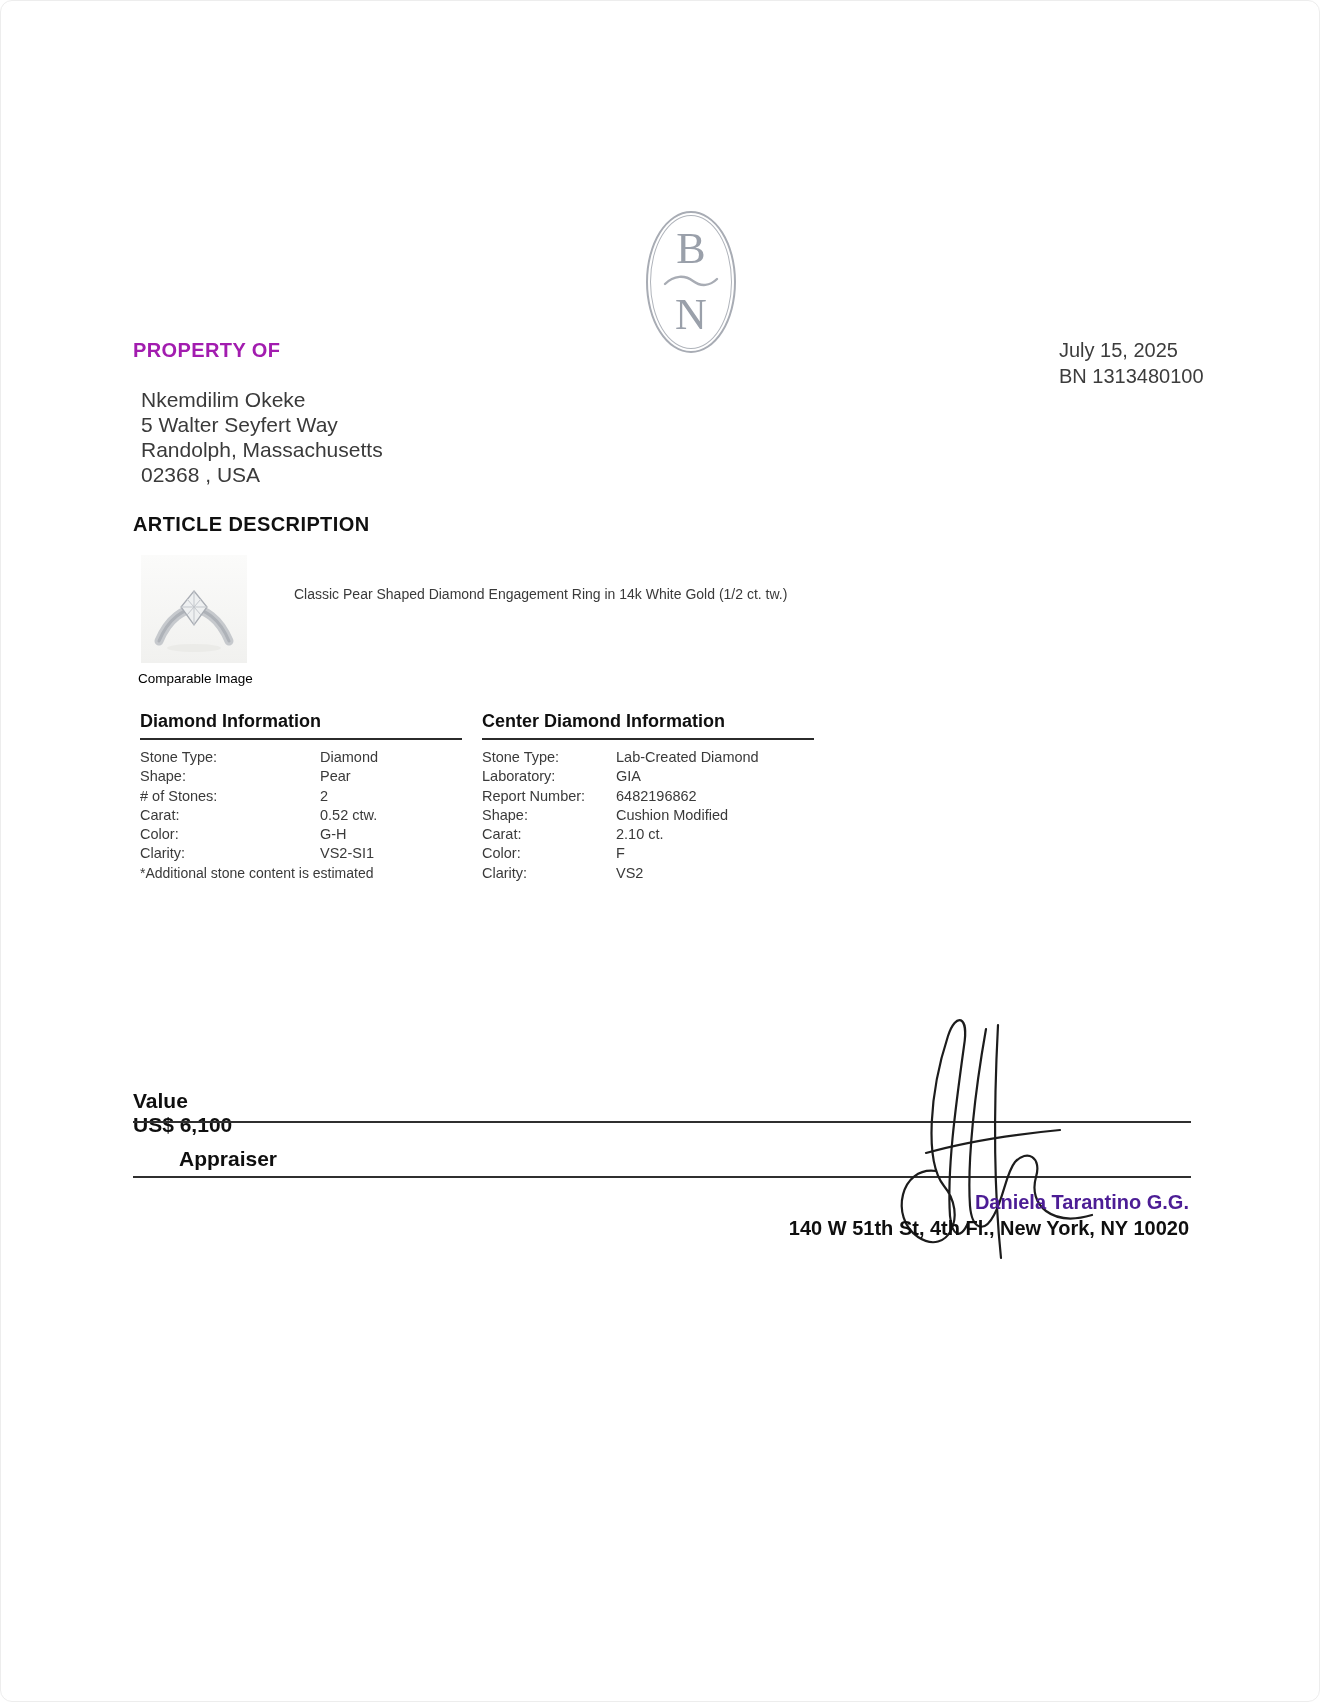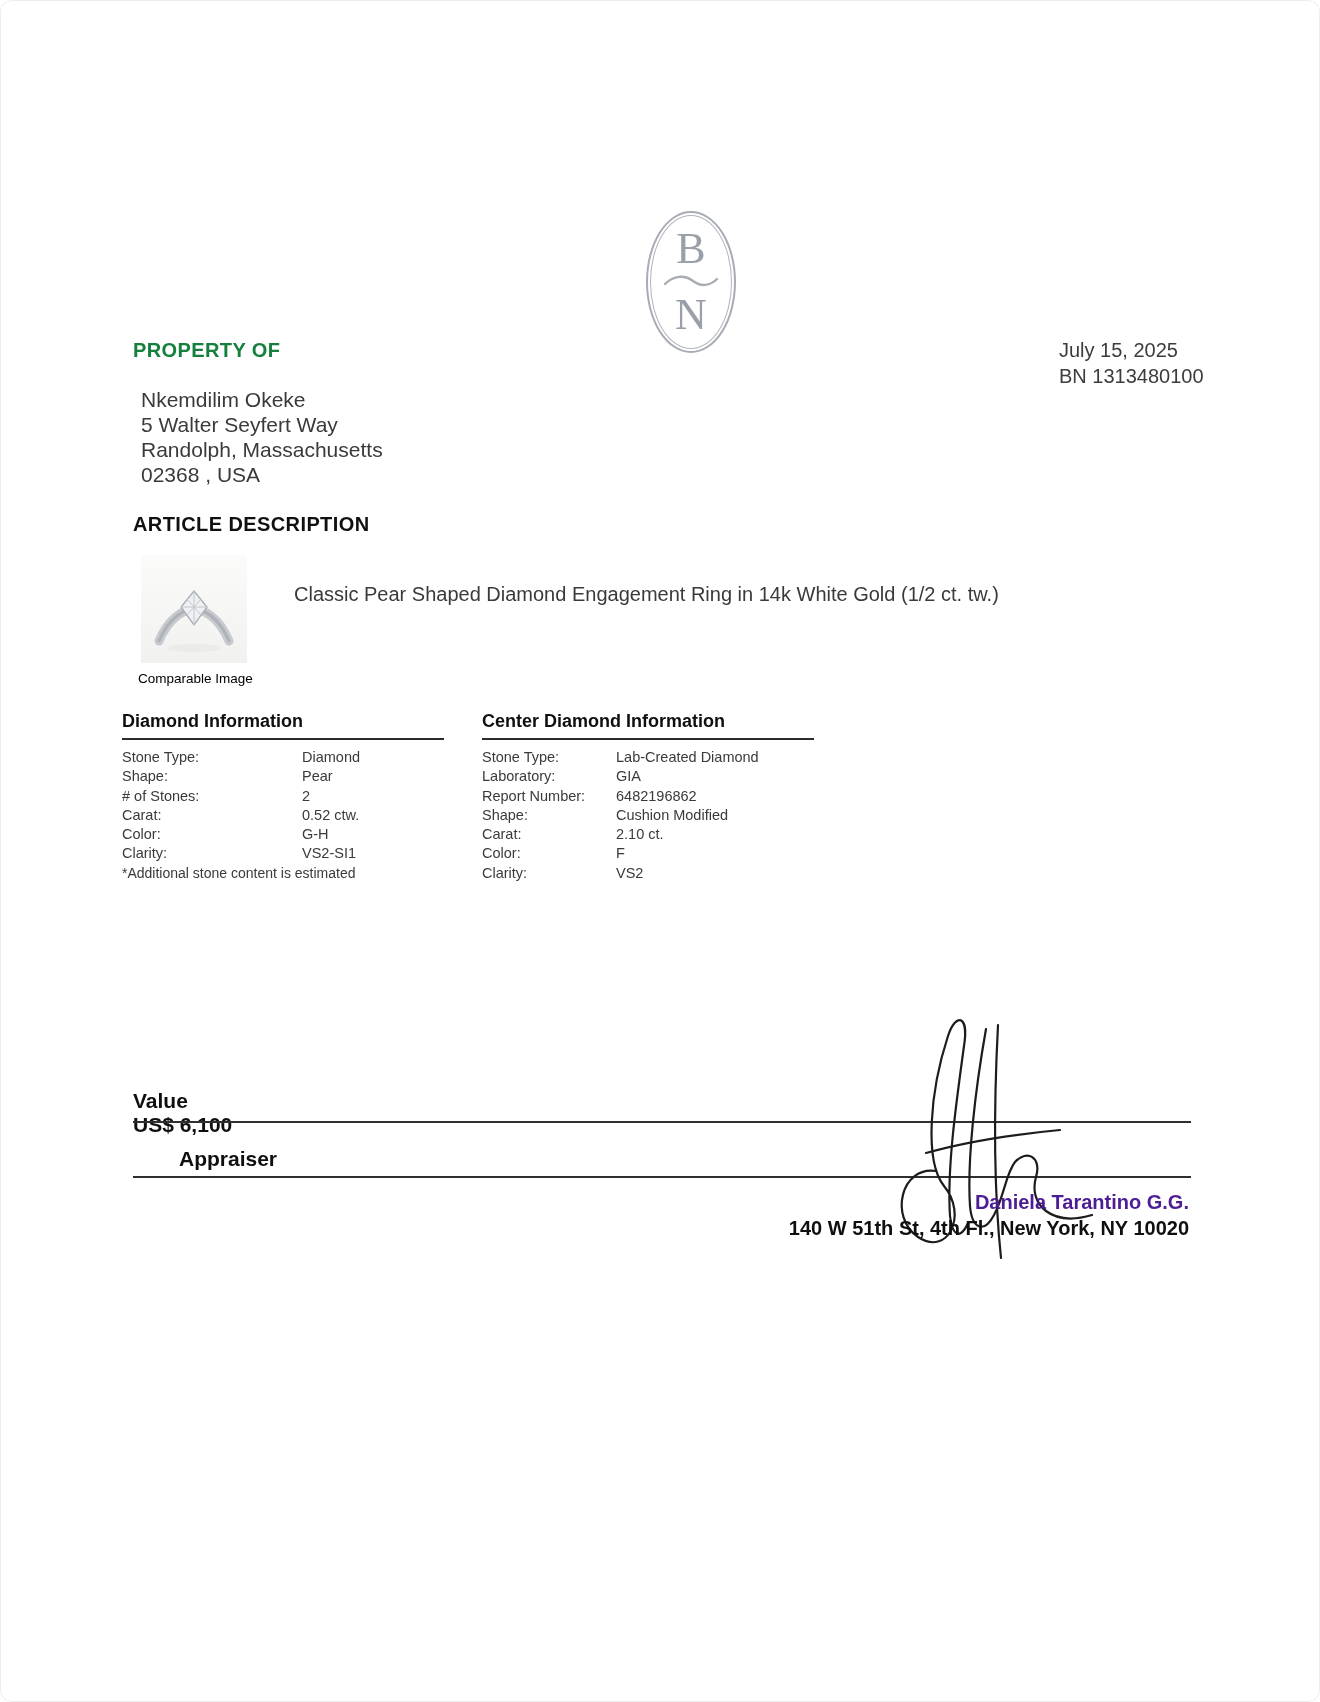--- a/index.html
+++ b/index.html
@@ -36,21 +36,21 @@
   .logo .wave { position: absolute; left: 17px; top: 62px; }
 
   
   .date-block {
     position: absolute; left: 1058px; top: 336px;
     font-size: 20px; line-height: 26px; color: #3c3c3c;
     white-space: nowrap;
   }
   .property-of {
     position: absolute; left: 132px; top: 338px;
-    font-size: 20px; font-weight: bold; color: #15803d;
+    font-size: 20px; font-weight: bold; color: #a21caf;
     letter-spacing: 0.4px;
   }
   .owner-block {
     position: absolute; left: 140px; top: 386px;
     font-size: 21px; line-height: 25px; color: #3a3a3a;
   }
 
   
   .article-heading {
     position: absolute; left: 132px; top: 512px;
@@ -62,26 +62,26 @@
     width: 106px; height: 108px;
     background: linear-gradient(#fbfbfa, #f1f1ef);
   }
   .image-caption {
     position: absolute; left: 137px; top: 670px;
     font-size: 13.5px; color: #000000;
   }
   .description {
     position: absolute; left: 293px; top: 576px;
     width: 775px;
-    font-size: 20px; line-height: 34px; color: #3a3a3a;
+    font-size: 14px; line-height: 34px; color: #3a3a3a;
   }
 
   
   .info-table { position: absolute; top: 710px; }
-  .table-left  { left: 121px; width: 322px; }
+  .table-left  { left: 139px; width: 322px; }
   .table-right { left: 481px; width: 332px; }
   .t-title {
     font-size: 18px; font-weight: bold; color: #0f0f0f;
     padding-bottom: 6px;
     border-bottom: 2px solid #2b2b2b;
   }
   .t-rows { margin-top: 8px; font-size: 14.5px; line-height: 19.3px; color: #3a3a3a; }
   .t-row { display: grid; }
   .table-left  .t-row { grid-template-columns: 180px 1fr; }
   .table-right .t-row { grid-template-columns: 134px 1fr; }

